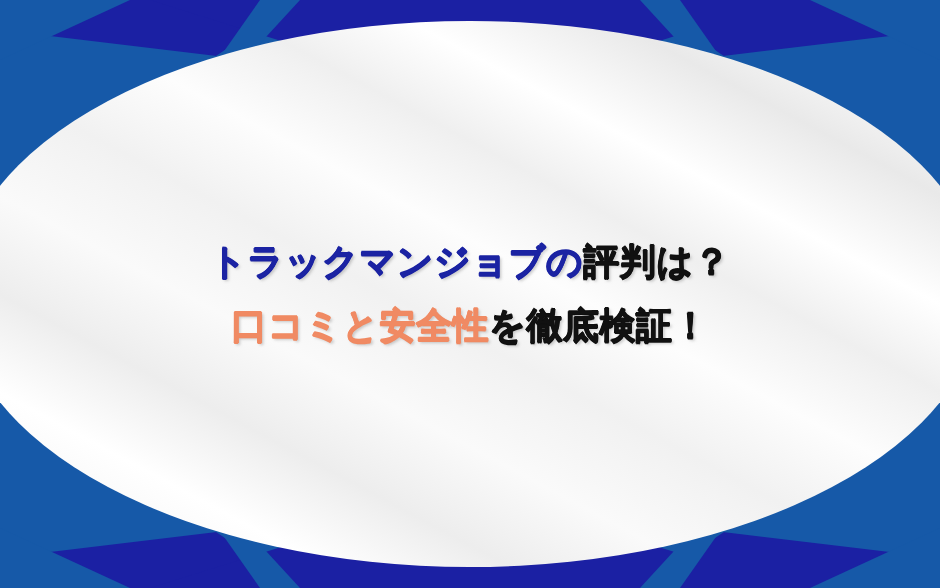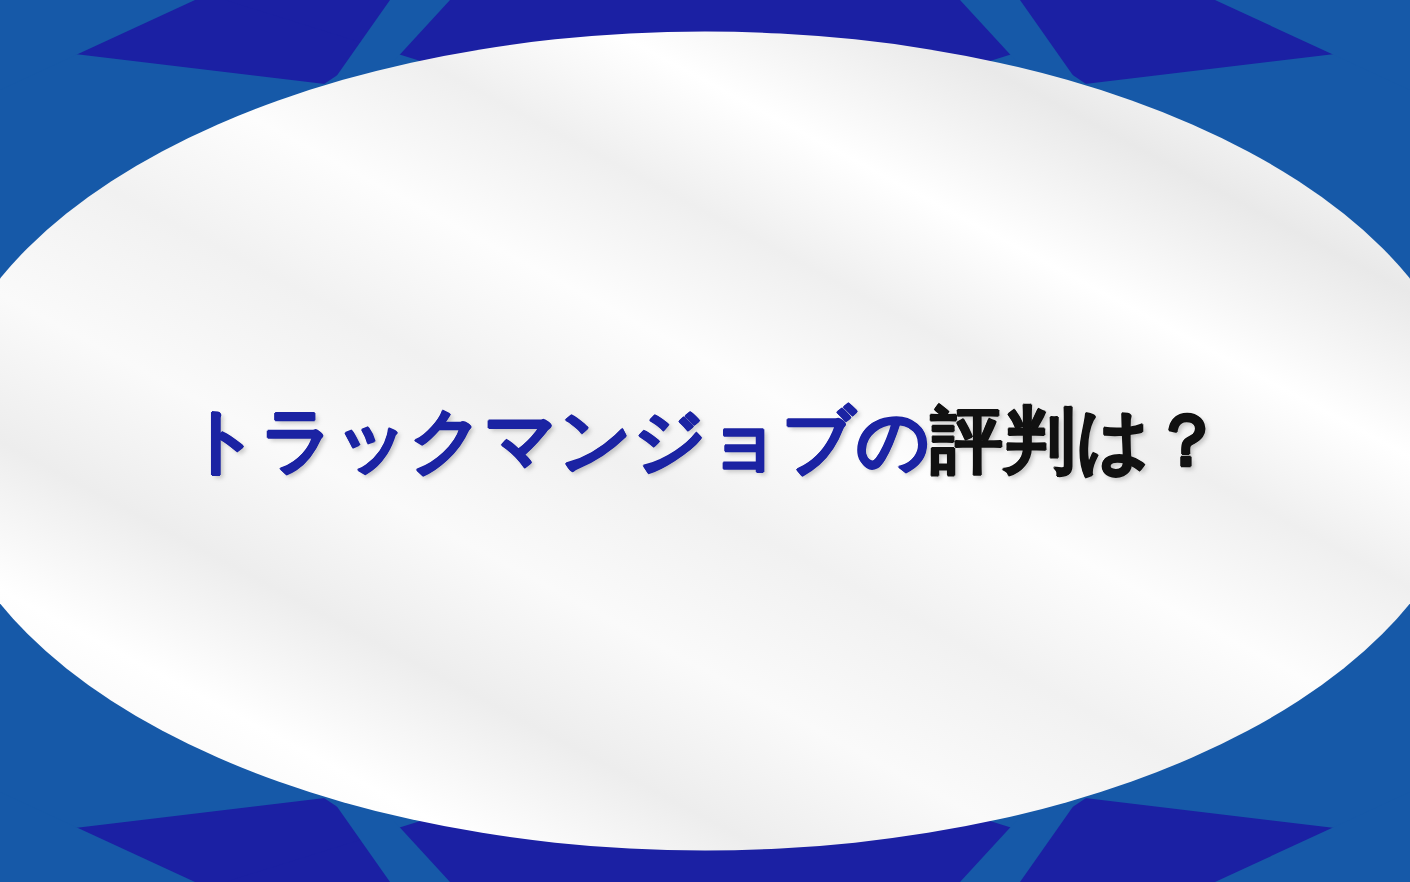--- a/index.html
+++ b/index.html
@@ -34,21 +34,21 @@
     display: flex;
     flex-direction: column;
     align-items: center;
     justify-content: center;
     z-index: 5;
     pointer-events: none;
   }
   .headline-line {
     display: block;
     white-space: nowrap;
-    font-size: 48px;
+    font-size: 36px;
     line-height: 64px;
     font-weight: 700;
     letter-spacing: 0.5px;
     text-align: center;
     font-family: "DejaVu Sans", "Liberation Sans", sans-serif;
     text-shadow:
        0.6px 0 0 currentColor,
       -0.6px 0 0 currentColor,
        0 0.6px 0 currentColor,
        0 -0.6px 0 currentColor,
@@ -115,15 +115,18 @@
       <polygon points="680,588 640,588 810,403" fill="#1659A8"></polygon>
 
       <ellipse cx="470" cy="294" rx="512" ry="273" fill="url(#pearl)"></ellipse>
     </g>
   </svg>
 
   <div id="headline-block">
     <div class="headline-line">
       <span class="seg seg-navy">トラックマンジョブの</span><span class="seg seg-black">評判は？</span>
     </div>
+    <div class="headline-line">
+      <span class="seg seg-orange">口コミと安全性</span><span class="seg seg-black">を徹底検証！</span>
+    </div>
   </div>
 
 </div>
 
 </body></html>

